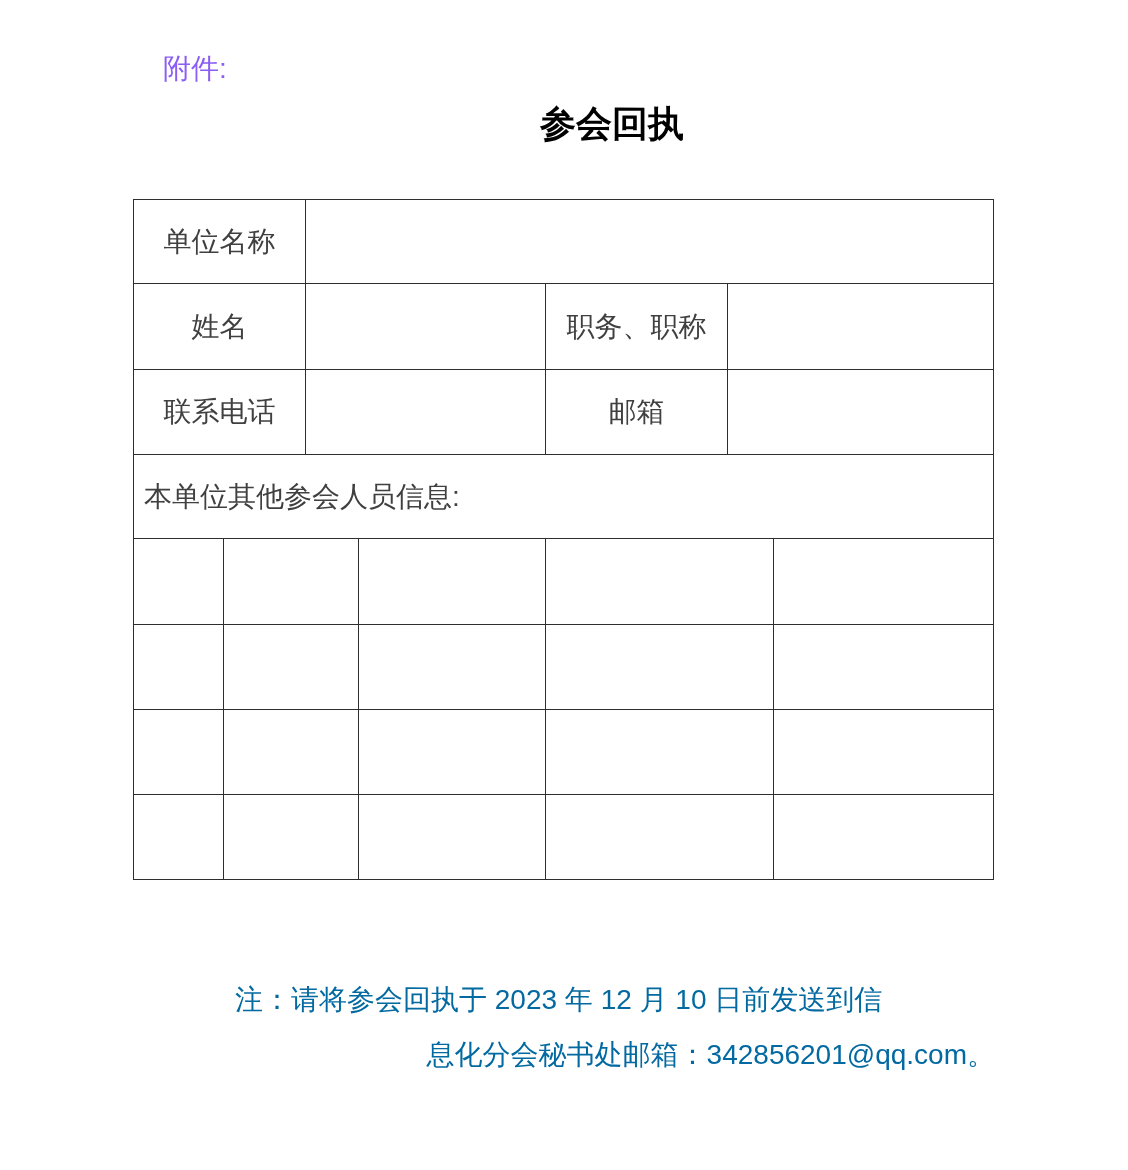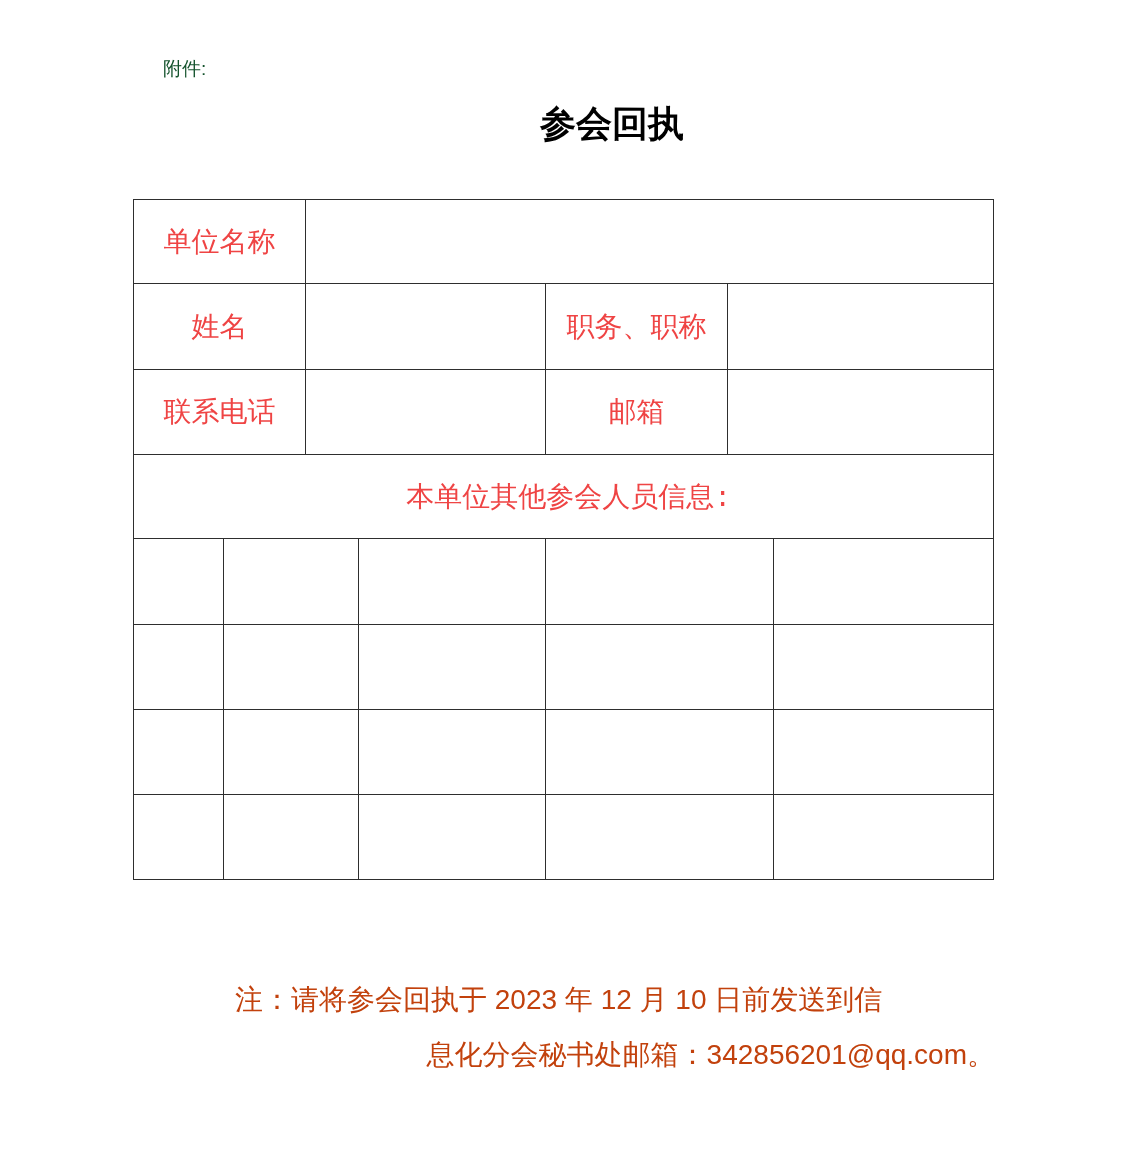--- a/index.html
+++ b/index.html
@@ -13,23 +13,23 @@
     height: 1170px;
     background: #ffffff;
     font-family: "Liberation Sans", "DejaVu Sans", sans-serif;
     color: #000000;
     overflow: hidden;
   }
   .attachment-label {
     position: absolute;
     left: 163px;
     top: 52px;
-    font-size: 19px;
+    font-size: 28px;
     line-height: 34px;
-    color: #14532d;
+    color: #8b5cf6;
   }
   .doc-title {
     position: absolute;
     left: 0;
     top: 102px;
     width: 100%;
     text-align: center;
     font-size: 36px;
     line-height: 44px;
     font-weight: 700;
@@ -37,45 +37,44 @@
     margin-left: 48px;
   }
   table.reply-table {
     position: absolute;
     left: 133px;
     top: 199px;
     width: 860px;
     border-collapse: collapse;
     table-layout: fixed;
     font-size: 28px;
-    color: #ef4444;
-    font-family: Liberation Mono, monospace;
+    color: #404040;
   }
   table.reply-table td {
     border: 1.5px solid #2e2e2e;
     text-align: center;
     vertical-align: middle;
     padding: 0;
     overflow: hidden;
   }
   table.reply-table td.left-text {
-    text-align: center;
+    text-align: left;
     padding-left: 10px;
   }
   tr.r-main   { height: 85px; }
   tr.r-first  { height: 84px; }
   tr.r-second { height: 86px; }
   .note {
     position: absolute;
     left: 165px;
     top: 972px;
     width: 830px;
     font-size: 28px;
     line-height: 55px;
-    color: #c2410c;
+    color: #0369a1;
     white-space: nowrap;
   }
   .note .note-line1 {
     display: block;
     text-indent: 70px;
   }
   .note .note-line2 {
     display: block;
     text-align: right;
   }

